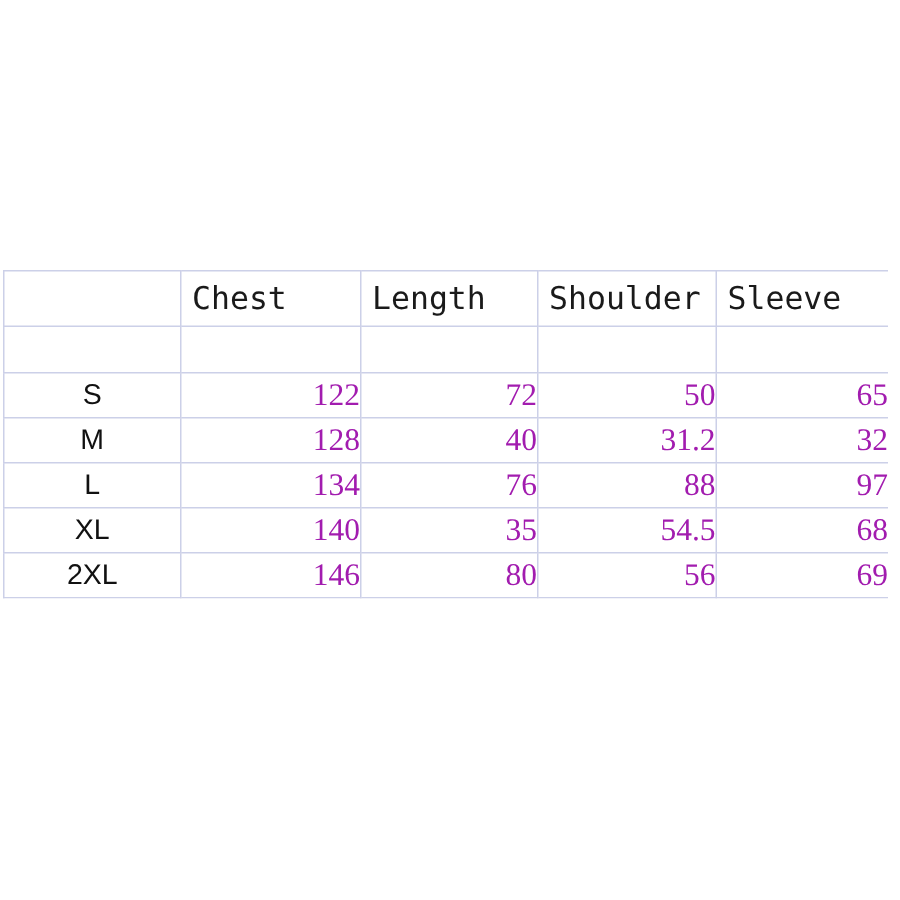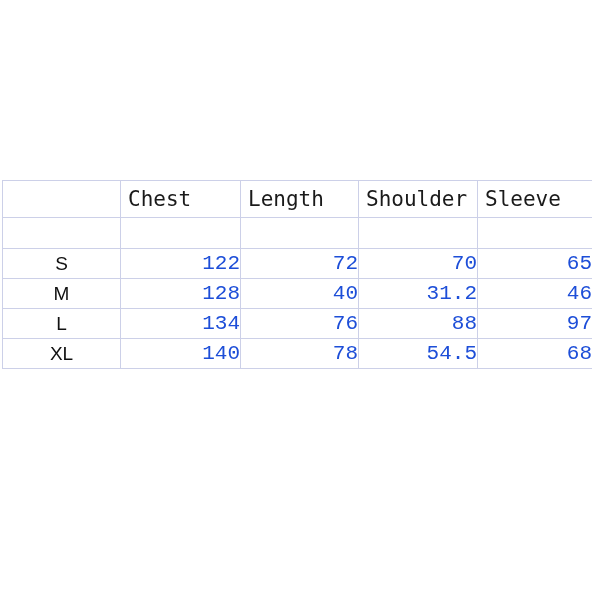--- a/index.html
+++ b/index.html
@@ -83,23 +83,23 @@
   }
 
   td.size-cell {
     font-family: "Liberation Sans", sans-serif;
     font-size: 19px;
     color: #111111;
     text-align: center;
   }
 
   td.value-cell {
-    font-family: Liberation Mono, monospace;
+    font-family: Liberation Serif, serif;
     font-size: 21px;
-    color: #1d4ed8;
+    color: #a21caf;
     text-align: right;
     padding-right: 7px;
     white-space: nowrap;
   }
 </style>
 </head>
 <body>
 
 <div id="stage">
 
@@ -130,47 +130,54 @@
           <td class="value-cell"></td>
           <td class="value-cell"></td>
           <td class="value-cell"></td>
           <td class="value-cell"></td>
         </tr>
 
         <tr class="data-row">
           <td class="size-cell">S</td>
           <td class="value-cell">122</td>
           <td class="value-cell">72</td>
-          <td class="value-cell">70</td>
+          <td class="value-cell">50</td>
           <td class="value-cell">65</td>
         </tr>
 
         <tr class="data-row">
           <td class="size-cell">M</td>
           <td class="value-cell">128</td>
           <td class="value-cell">40</td>
           <td class="value-cell">31.2</td>
-          <td class="value-cell">46</td>
+          <td class="value-cell">32</td>
         </tr>
 
         <tr class="data-row">
           <td class="size-cell">L</td>
           <td class="value-cell">134</td>
           <td class="value-cell">76</td>
           <td class="value-cell">88</td>
           <td class="value-cell">97</td>
         </tr>
 
         <tr class="data-row">
           <td class="size-cell">XL</td>
           <td class="value-cell">140</td>
-          <td class="value-cell">78</td>
+          <td class="value-cell">35</td>
           <td class="value-cell">54.5</td>
           <td class="value-cell">68</td>
         </tr>
 
+        <tr class="data-row">
+          <td class="size-cell">2XL</td>
+          <td class="value-cell">146</td>
+          <td class="value-cell">80</td>
+          <td class="value-cell">56</td>
+          <td class="value-cell">69</td>
+        </tr>
 
 
       </tbody>
     </table>
   </div>
 
 </div>
 
 </body></html>

